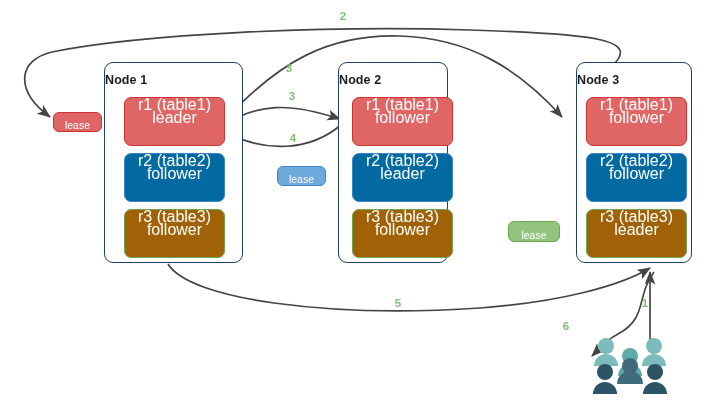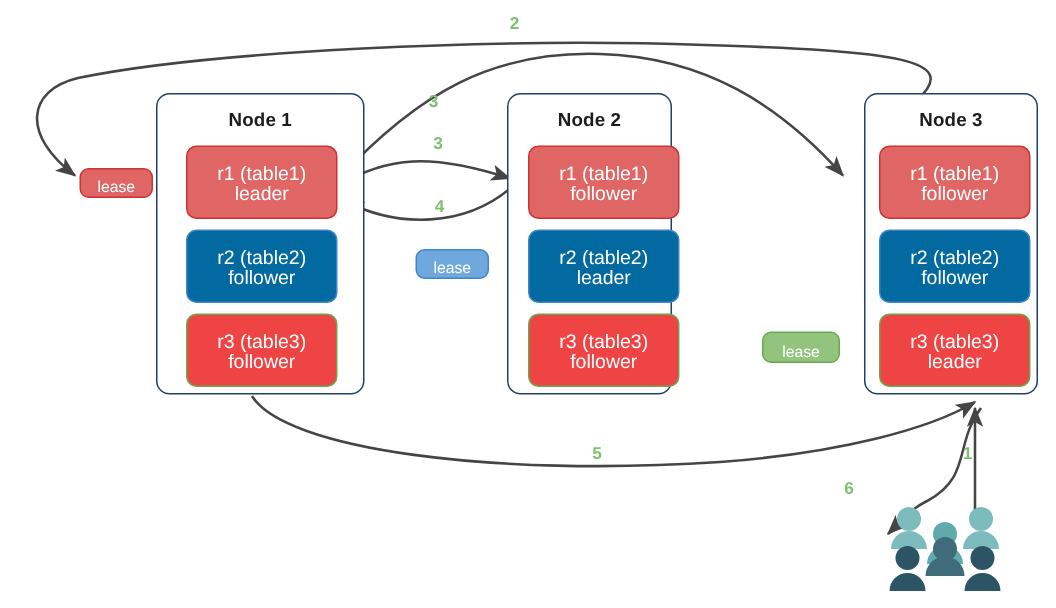--- a/index.html
+++ b/index.html
@@ -30,41 +30,40 @@
     box-sizing: border-box;
     border: 1.4px solid #20406b;
     border-radius: 9px;
     background: #ffffff;
   }
   .node-title {
     position: absolute;
     left: 0;
     right: 0;
     top: 10px;
-    text-align: center;
     font-size: 12.5px;
     font-weight: bold;
     color: #1c1c1c;
     letter-spacing: .1px;
   }
   .range-box {
     position: absolute;
     box-sizing: border-box;
     border-radius: 7px;
     display: flex;
-    align-items: center;
+    align-items: flex-start;
     justify-content: center;
     text-align: center;
-    font-size: 13px;
+    font-size: 16px;
     line-height: 13px;
     color: #ffffff;
   }
   .range-red   { background: #e06666; border: 1.4px solid #cc3333; }
   .range-blue  { background: #0369a1; border: 1.4px solid #3d85c6; }
-  .range-green { background: #ef4444; border: 1.4px solid #6aa84f; }
+  .range-green { background: #a16207; border: 1.4px solid #6aa84f; }
 
   .lease-box {
     position: absolute;
     box-sizing: border-box;
     border-radius: 6px;
     display: flex;
     align-items: flex-end;
     justify-content: center;
     font-size: 10.5px;
     color: #ffffff;

